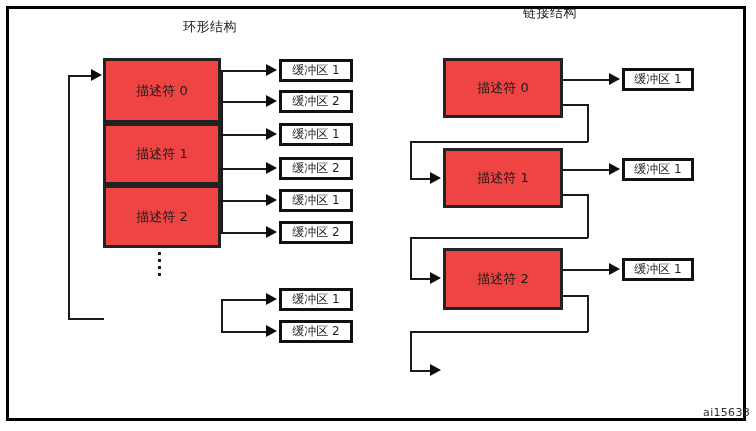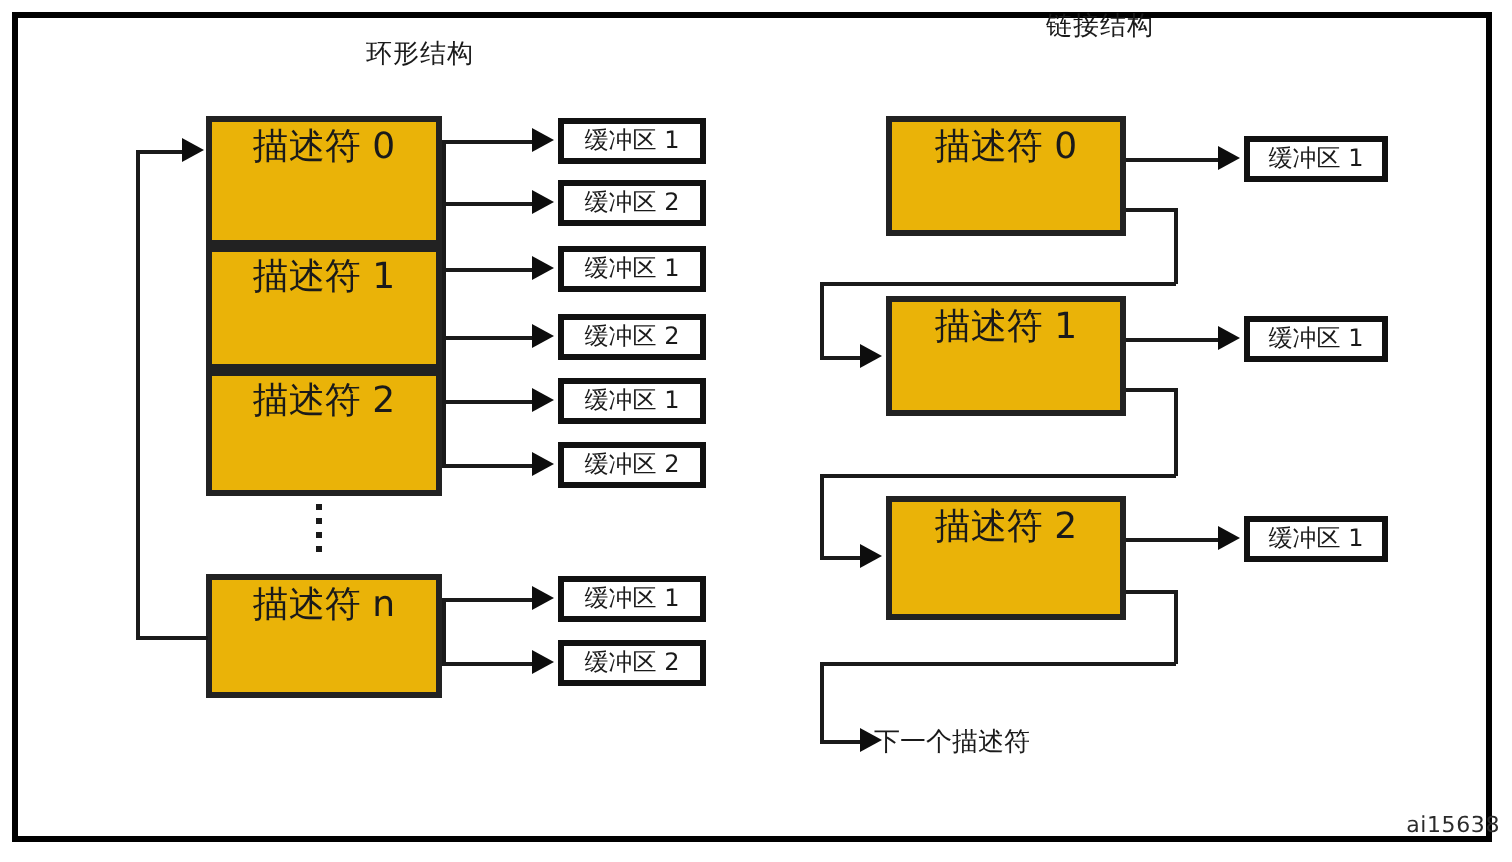--- a/index.html
+++ b/index.html
@@ -32,27 +32,27 @@
     color: #1a1a1a;
     white-space: nowrap;
     letter-spacing: 0.5px;
   }
   #title-ring  { left: 183px; top: 18px; }
   #title-link  { left: 523px; top: 4px; }
 
   
   .desc-box {
     position: absolute;
-    background: #eab308;
+    background: #ef4444;
     border: 3px solid #222222;
     box-sizing: border-box;
     display: flex;
-    align-items: flex-start;
+    align-items: center;
     justify-content: center;
-    font-size: 18px;
+    font-size: 13px;
     color: #1a1a1a;
     white-space: nowrap;
   }
   .desc-box.ring { border-width: 3px; }
   .desc-box.linked { border: 3px solid #222222; }
 
   
   .buf-box {
     position: absolute;
     background: #ffffff;
@@ -148,23 +148,20 @@
     <span>描述符 2</span>
   </div>
 
   <div id="ellipsis">
     <span></span>
     <span></span>
     <span></span>
     <span></span>
   </div>
 
-  <div class="desc-box ring" style="left:103px; top:287px; width:118px; height:62px;">
-    <span>描述符 n</span>
-  </div>
 
   <div class="hline" style="left:68px; top:318px; width:36px;"></div>
   <div class="vline" style="left:68px; top:75px; height:244px;"></div>
   <div class="hline" style="left:68px; top:75px; width:24px;"></div>
   <div class="arrow-right" style="left:91px; top:69px;"></div>
 
   <div class="buf-box" style="left:279px; top:59px; width:74px; height:23px;">
     <span>缓冲区 1</span>
   </div>
   <div class="buf-box" style="left:279px; top:90px; width:74px; height:23px;">
@@ -259,16 +256,15 @@
   <div class="hline" style="left:410px; top:278px; width:22px;"></div>
   <div class="arrow-right" style="left:430px; top:272px;"></div>
 
   <div class="hline" style="left:563px; top:295px; width:25px;"></div>
   <div class="vline" style="left:587px; top:295px; height:37px;"></div>
   <div class="hline" style="left:410px; top:331px; width:178px;"></div>
   <div class="vline" style="left:410px; top:331px; height:40px;"></div>
   <div class="hline" style="left:410px; top:370px; width:22px;"></div>
   <div class="arrow-right" style="left:430px; top:364px;"></div>
 
-  <div id="next-desc-label">下一个描述符</div>
 
   <div id="watermark">ai15638</div>
 </div>
 
 </body></html>

